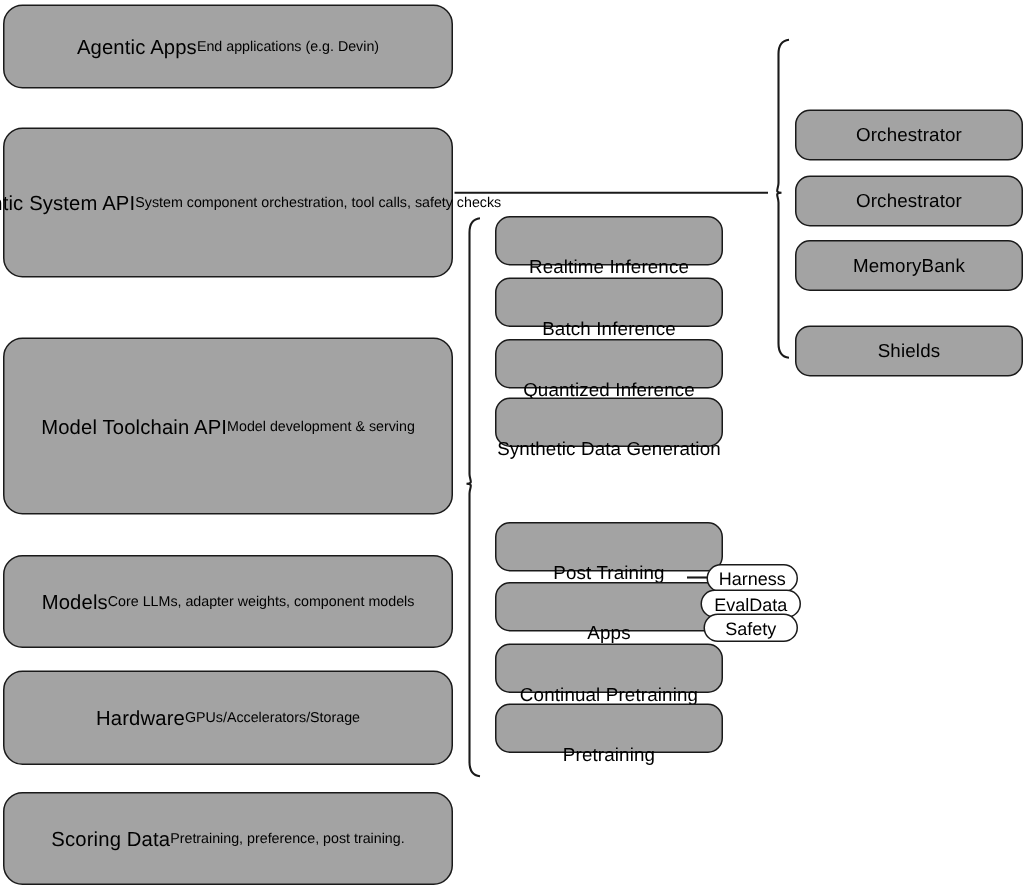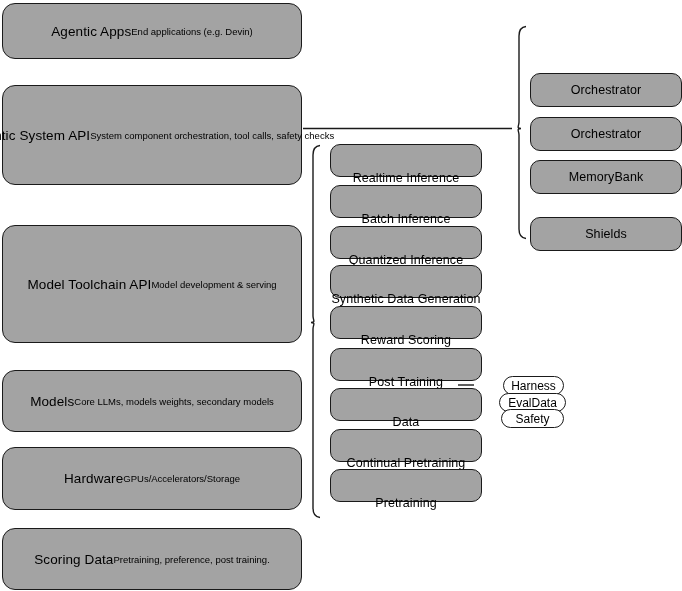--- a/index.html
+++ b/index.html
@@ -79,21 +79,20 @@
     border: 1.4px solid #1a1a1a;
     background: #ffffff;
     border-radius: 999px;
     display: flex;
     align-items: center;
     justify-content: center;
     font-size: 12px;
     line-height: 1;
     color: #000;
     white-space: nowrap;
-    margin-left: 32px;
   }
 
   
   .connector-svg {
     position: absolute;
     left: 0;
     top: 0;
     width: 682px;
     height: 591px;
     pointer-events: none;
@@ -146,21 +145,21 @@
     <div class="subtitle">System component orchestration, tool calls, safety checks</div>
   </div>
 
   <div class="node layer" style="top:225px; height:118px;">
     <div class="title">Model Toolchain API</div>
     <div class="subtitle">Model development &amp; serving</div>
   </div>
 
   <div class="node layer" style="top:370px; height:62px;">
     <div class="title">Models</div>
-    <div class="subtitle">Core LLMs, models weights, secondary models</div>
+    <div class="subtitle">Core LLMs, adapter weights, component models</div>
   </div>
 
   <div class="node layer" style="top:447px; height:63px;">
     <div class="title">Hardware</div>
     <div class="subtitle">GPUs/Accelerators/Storage</div>
   </div>
 
   <div class="node layer" style="top:528px; height:62px;">
     <div class="title">Scoring Data</div>
     <div class="subtitle">Pretraining, preference, post training.</div>
@@ -171,28 +170,25 @@
   </div>
   <div class="node cap" style="top:185px;">
     <div class="title">Batch Inference</div>
   </div>
   <div class="node cap" style="top:226px;">
     <div class="title">Quantized Inference</div>
   </div>
   <div class="node cap" style="top:265px;">
     <div class="title">Synthetic Data Generation</div>
   </div>
-  <div class="node cap" style="top:306px;">
-    <div class="title">Reward Scoring</div>
-  </div>
   <div class="node cap" style="top:348px;">
     <div class="title">Post Training</div>
   </div>
   <div class="node cap" style="top:388px;">
-    <div class="title">Data</div>
+    <div class="title">Apps</div>
   </div>
   <div class="node cap" style="top:429px;">
     <div class="title">Continual Pretraining</div>
   </div>
   <div class="node cap" style="top:469px;">
     <div class="title">Pretraining</div>
   </div>
 
   <div class="pill" style="left:471px; top:376px; width:61px; height:19px;">Harness</div>
   <div class="pill" style="left:467px; top:393px; width:67px; height:19px;">EvalData</div>

